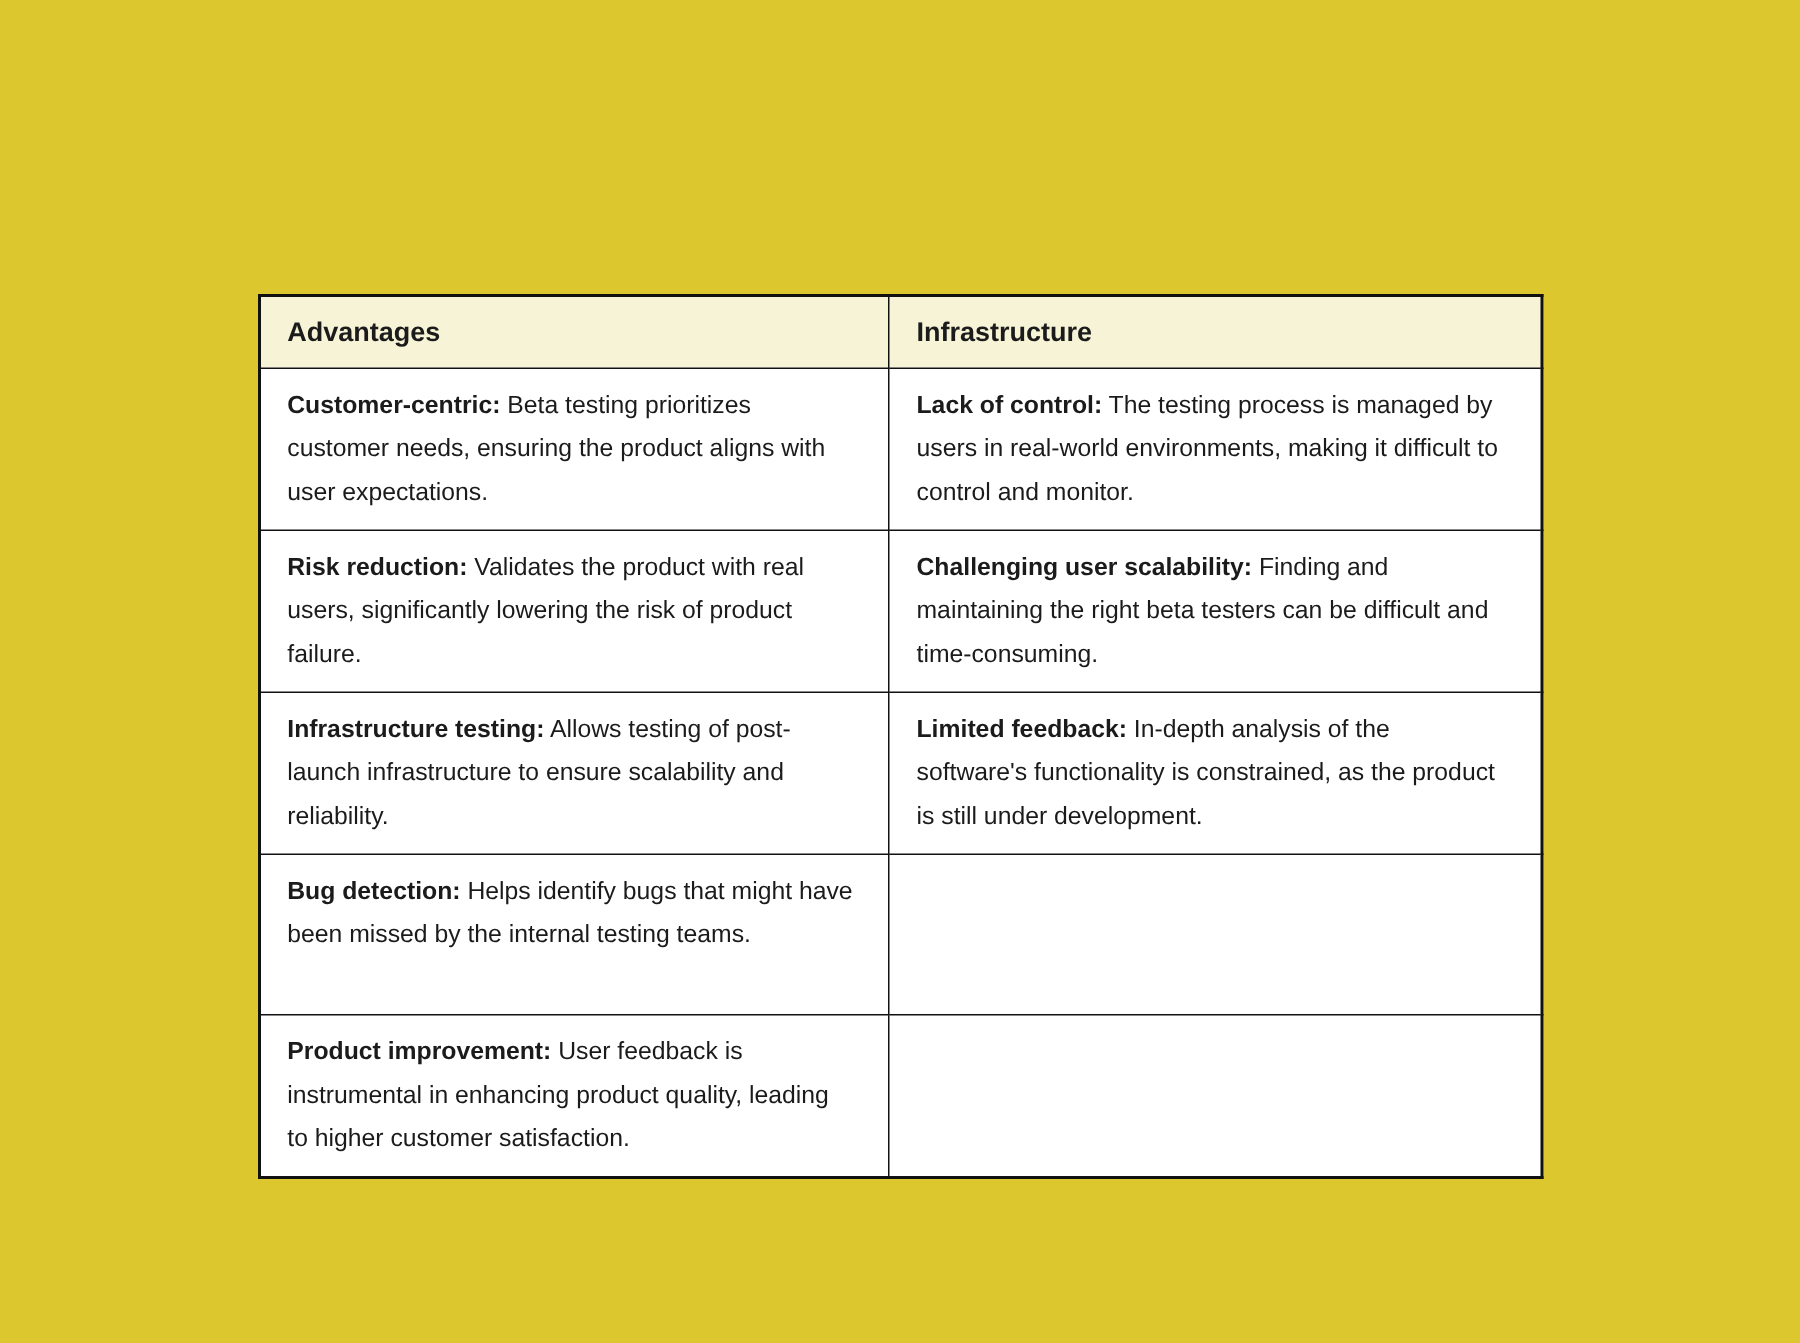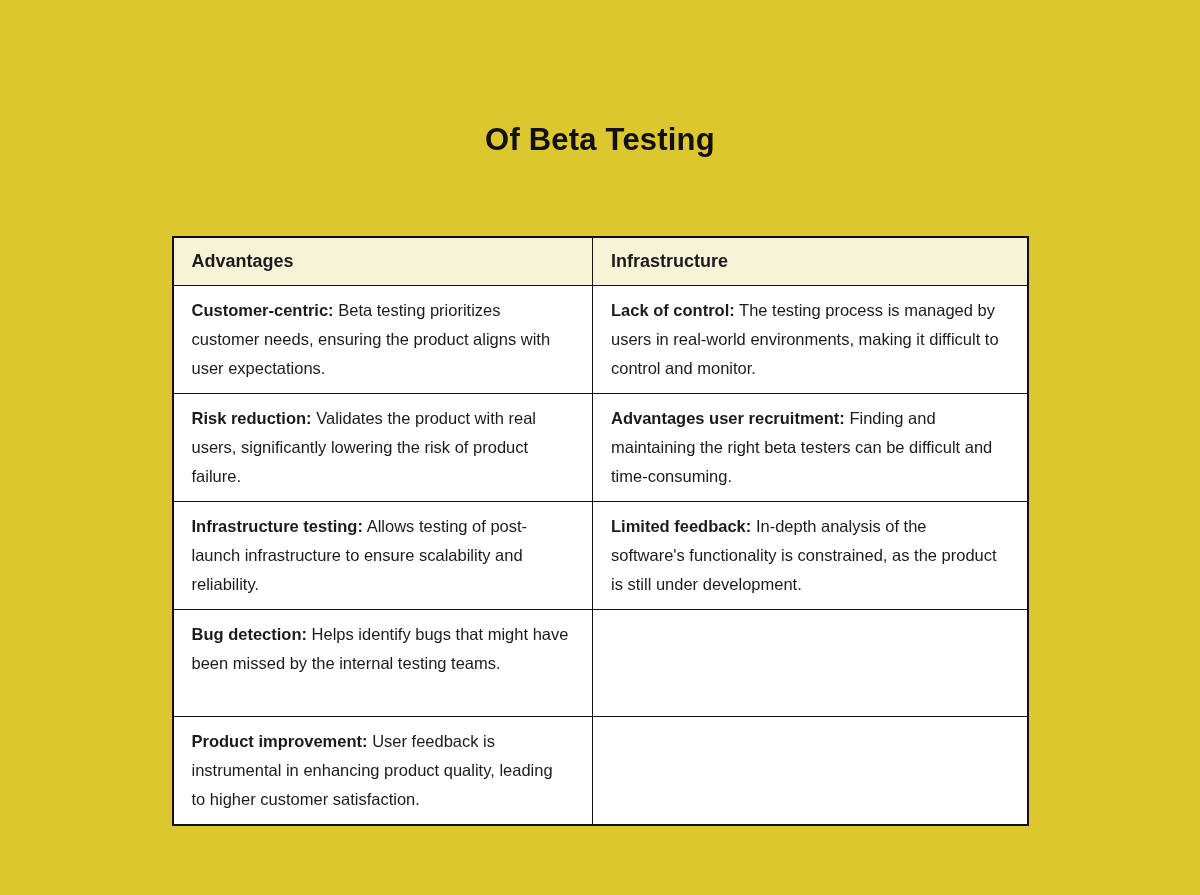--- a/index.html
+++ b/index.html
@@ -47,41 +47,41 @@
   td {
     font-size: 16.5px;
     line-height: 29px;
     height: 107px;
   }
   td .lead { font-weight: 700; }
 </style>
 </head>
 <body>
 
-<h1 class="title"><br><span>Of Beta Testing</span></h1>
+<h1 class="title"><br></h1>
 
 <table class="compare">
   <colgroup>
       <col class="c1">
       <col class="c2">
     </colgroup>
   <thead>
     <tr>
       <th>Advantages</th>
       <th>Infrastructure</th>
     </tr>
   </thead>
   <tbody>
     <tr>
       <td><span class="lead">Customer-centric:</span> <span>Beta testing prioritizes customer needs, ensuring the product aligns with user expectations.</span></td>
       <td><span class="lead">Lack of control:</span> <span>The testing process is managed by users in real-world environments, making it difficult to control and monitor.</span></td>
     </tr>
     <tr>
       <td><span class="lead">Risk reduction:</span> <span>Validates the product with real users, significantly lowering the risk of product failure.</span></td>
-      <td><span class="lead">Advantages user recruitment:</span> <span>Finding and maintaining the right beta testers can be difficult and time-consuming.</span></td>
+      <td><span class="lead">Challenging user scalability:</span> <span>Finding and maintaining the right beta testers can be difficult and time-consuming.</span></td>
     </tr>
     <tr>
       <td><span class="lead">Infrastructure testing:</span> <span>Allows testing of post-launch infrastructure to ensure scalability and reliability.</span></td>
       <td><span class="lead">Limited feedback:</span> <span>In-depth analysis of the software's functionality is constrained, as the product is still under development.</span></td>
     </tr>
     <tr>
       <td><span class="lead">Bug detection:</span> <span>Helps identify bugs that might have been missed by the internal testing teams.</span></td>
       <td></td>
     </tr>
     <tr>

